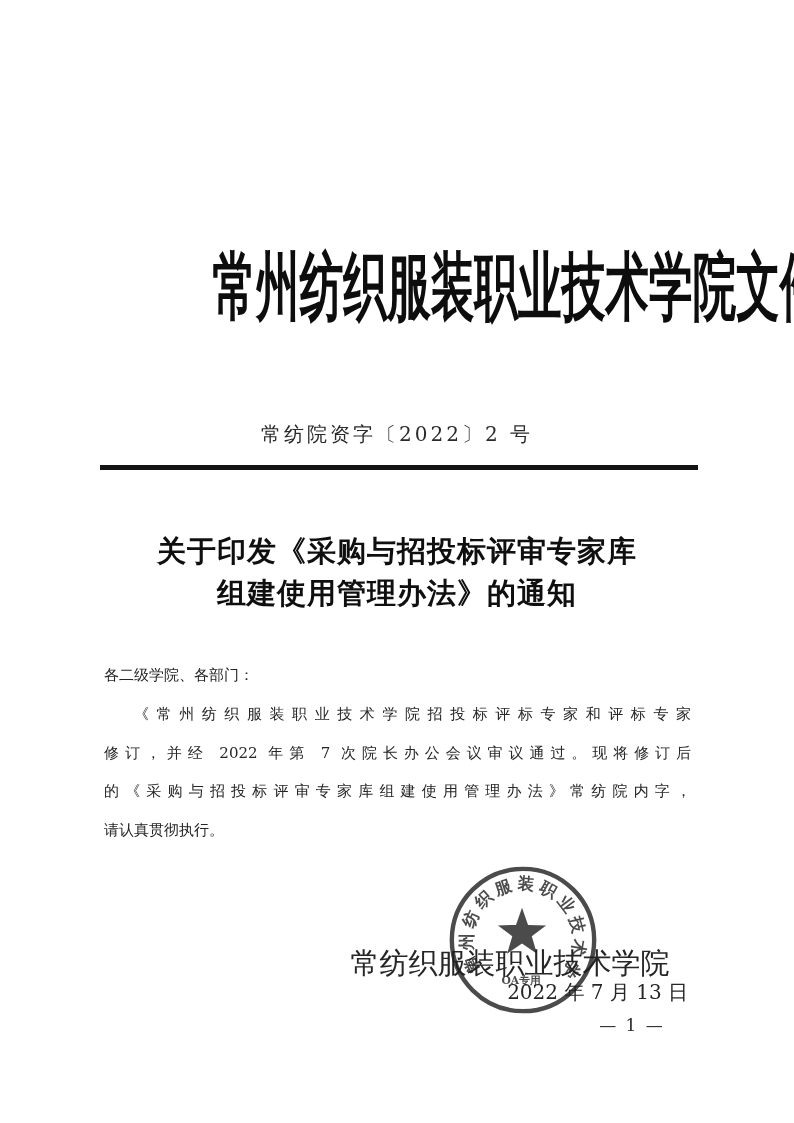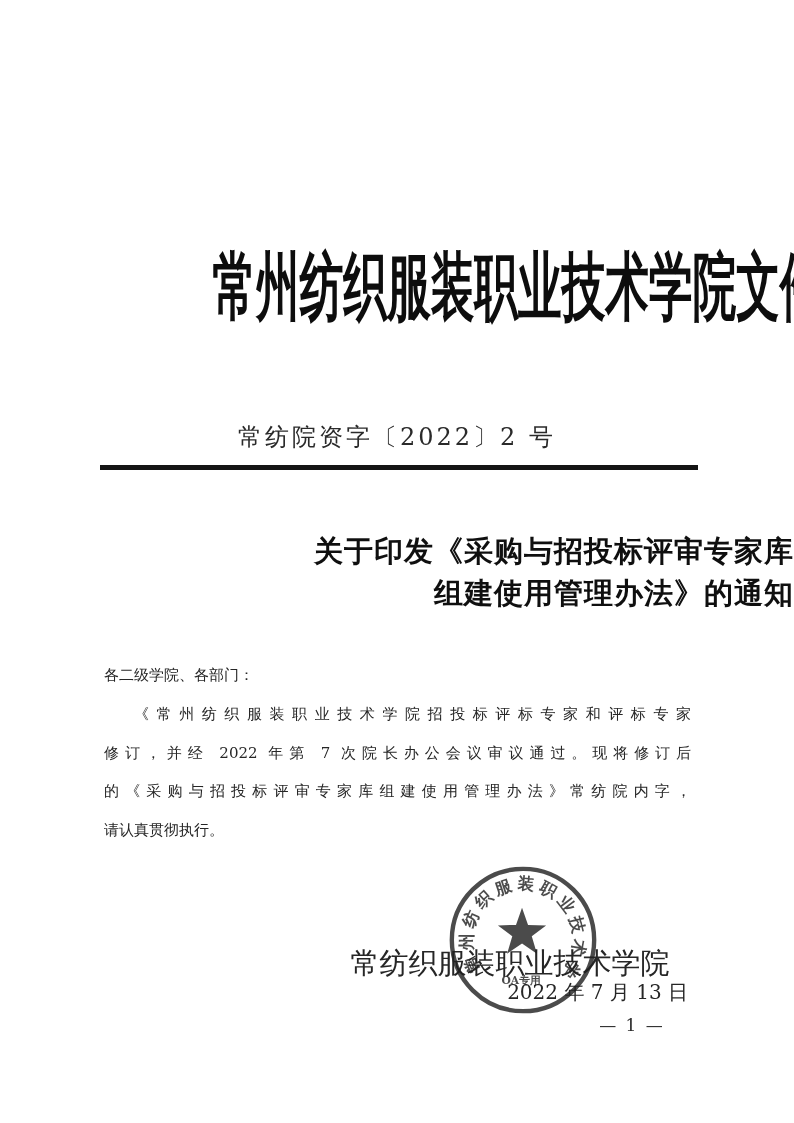--- a/index.html
+++ b/index.html
@@ -21,31 +21,31 @@
     display:inline-block;
     font-size:74px;line-height:96px;
     font-weight:900;color:#0d0d0d;
     transform:scaleX(0.59);transform-origin:50% 50%;
     letter-spacing:0px;
   }
   
   .doc-number{
     position:absolute;top:421px;left:0;width:794px;
     text-align:center;
-    font-size:24px;letter-spacing:3px;color:#2a2a2a;
+    font-size:20px;letter-spacing:3px;color:#2a2a2a;
   }
   
   .red-rule{
     position:absolute;top:465px;left:100px;
     width:598px;height:5px;background:#141414;
   }
   
   .notice-title{
     position:absolute;top:530px;left:0;width:794px;
-    text-align:right;font-weight:bold;color:#0f0f0f;
+    text-align:center;font-weight:bold;color:#0f0f0f;
     font-size:29px;line-height:42px;letter-spacing:1px;
   }
   
   .body-text{
     position:absolute;top:656px;left:104px;width:587px;
     font-size:15px;line-height:38.8px;color:#262626;
   }
   .body-text .line{width:100%;}
   .body-text .jl{text-align:justify;text-align-last:justify;}
   .body-text .indent{text-indent:2em;}

